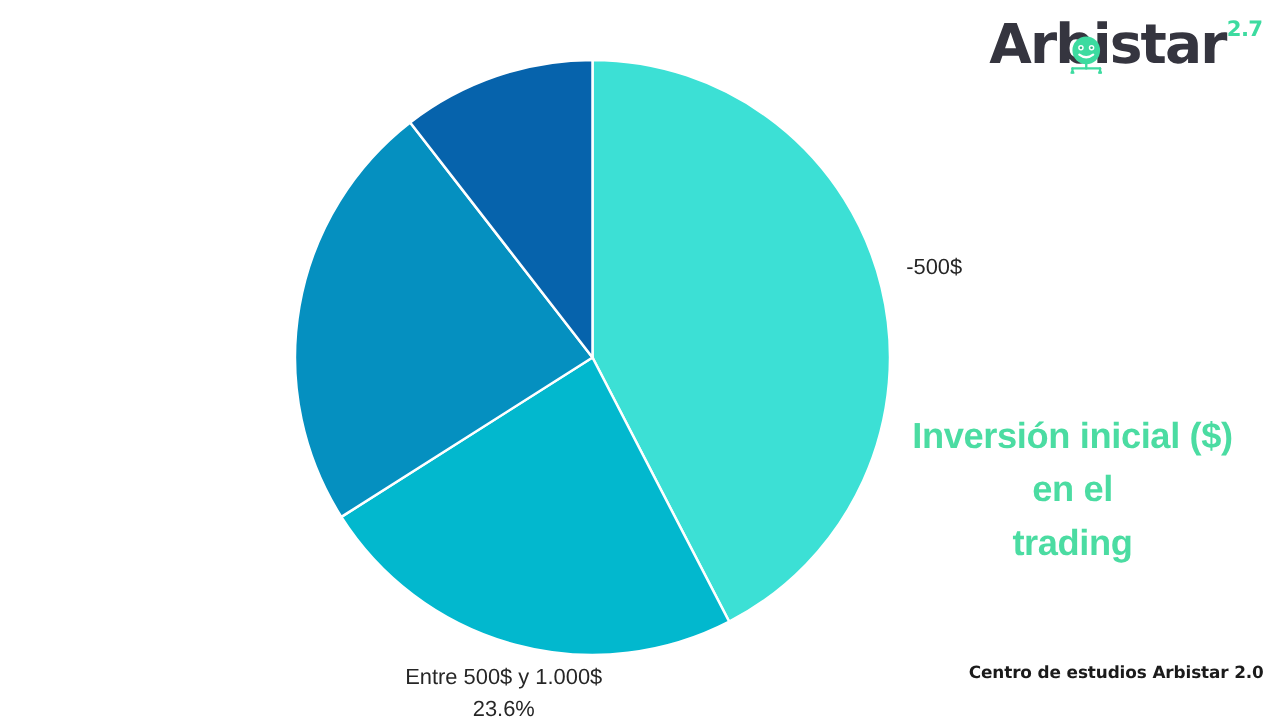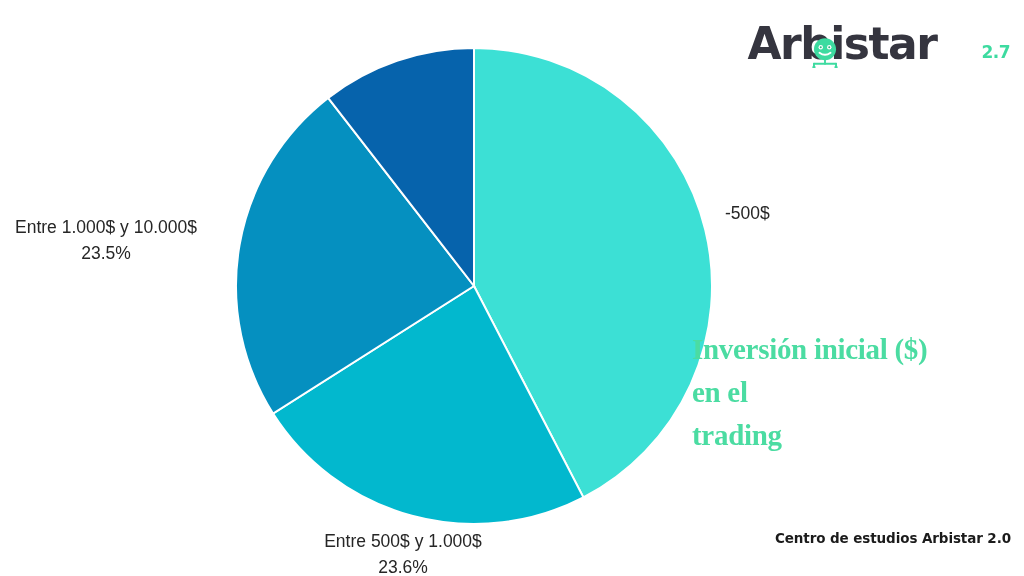--- a/index.html
+++ b/index.html
@@ -21,23 +21,22 @@
     width: 1024px;
     height: 576px;
   }
 
   
   .logo {
     position: absolute;
     right: 14px;
     top: 14px;
     display: flex;
-    align-items: flex-end;
+    align-items: flex-start;
     height: 52px;
-    gap: 44px;
   }
   .logo-wordmark {
     position: relative;
     font-family: "DejaVu Sans", sans-serif;
     font-weight: bold;
     font-size: 44px;
     letter-spacing: -1.5px;
     color: #35353f;
     line-height: 44px;
   }
@@ -88,21 +87,22 @@
   .label-top .ln1    { margin-left: 0px; }
   .label-right .ln1  { margin-left: 10px; }
   .label-left .ln2   { }
 
   
   .chart-title {
     position: absolute;
     left: 692px;
     top: 328px;
     width: 332px;
-    font-family: Liberation Serif, serif;
+    text-align: center;
+    font-family: Liberation Sans, sans-serif;
     font-weight: bold;
     font-size: 29px;
     line-height: 43px;
     color: #4bdca2;
     letter-spacing: -0.3px;
   }
   .chart-title .tl { display: block; }
 
   
   .footer-note {
@@ -164,24 +164,20 @@
 
   <div class="slice-label label-right">
     <span class="ln1">-500$</span>
   </div>
 
   <div class="slice-label label-bottom">
     <span class="ln1">Entre 500$ y 1.000$</span>
     <span class="ln2">23.6%</span>
   </div>
 
-  <div class="slice-label label-left">
-    <span class="ln1">Entre 1.000$ y 10.000$</span>
-    <span class="ln2">23.5%</span>
-  </div>
 
   <div class="chart-title">
     <span class="tl">Inversión inicial ($)</span>
     <span class="tl">en el</span>
     <span class="tl">trading</span>
   </div>
 
   <div class="footer-note">Centro de estudios Arbistar 2.0</div>
 
 </div>

